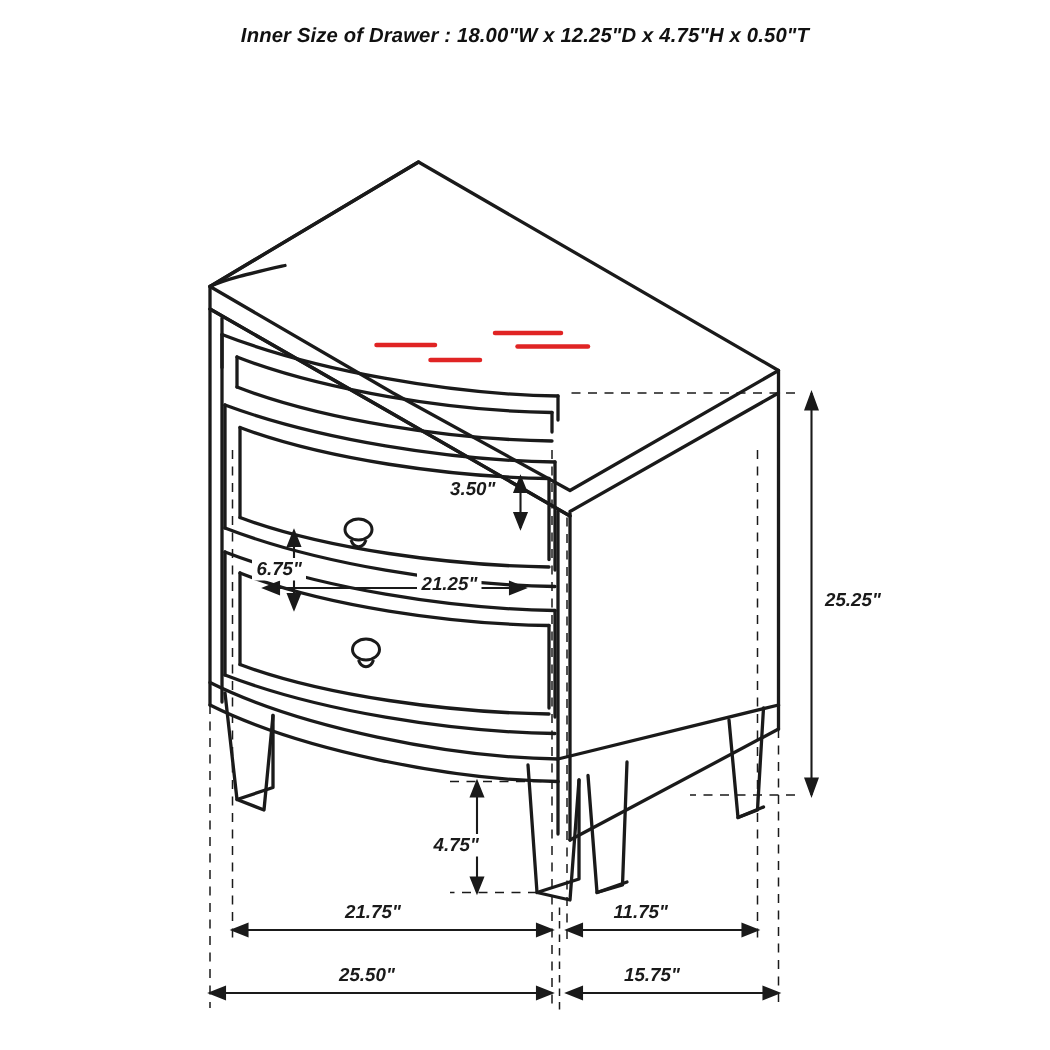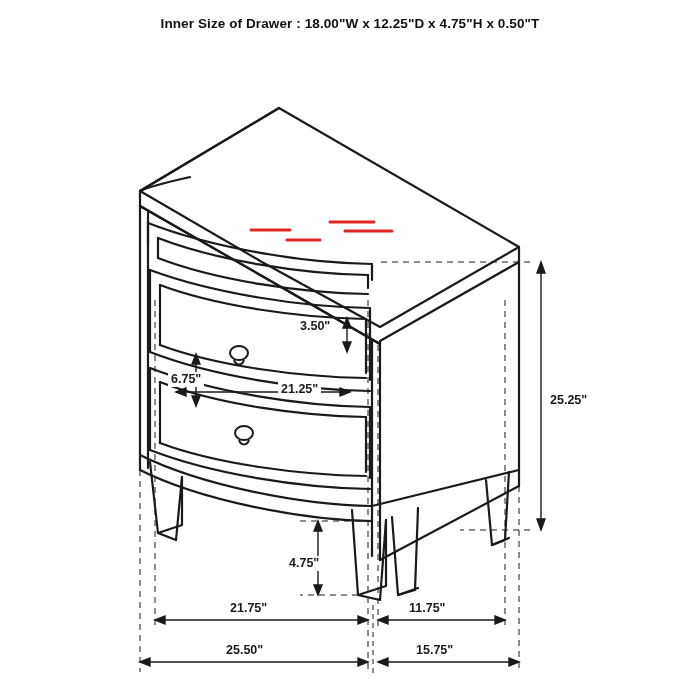--- a/index.html
+++ b/index.html
@@ -12,20 +12,21 @@
     height: 700px;
     font-family: "Liberation Sans", sans-serif;
     color: #000000;
     overflow: hidden;
     position: relative;
   }
   #root {
     position: relative;
     width: 700px;
     height: 511px;
+    font-style: italic;
   }
   .title {
     position: absolute;
     top: 16px;
     left: 0;
     width: 700px;
     text-align: center;
     font-size: 13.5px;
     font-weight: bold;
     letter-spacing: 0.1px;

